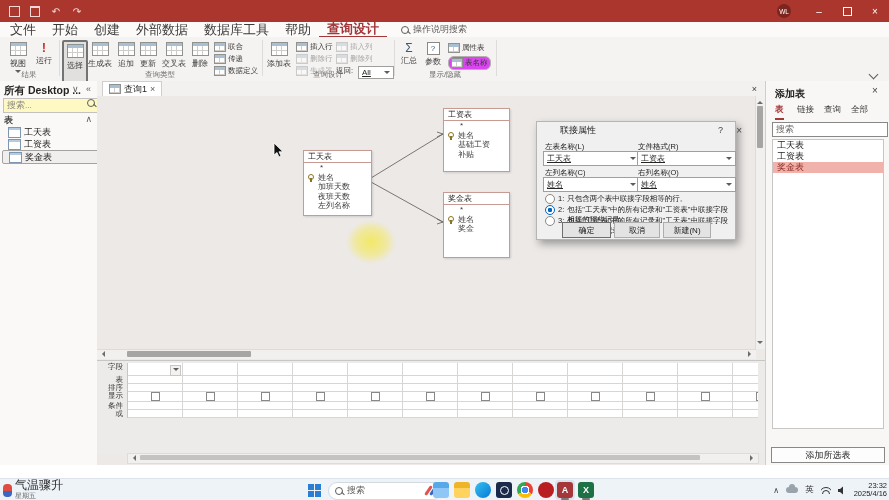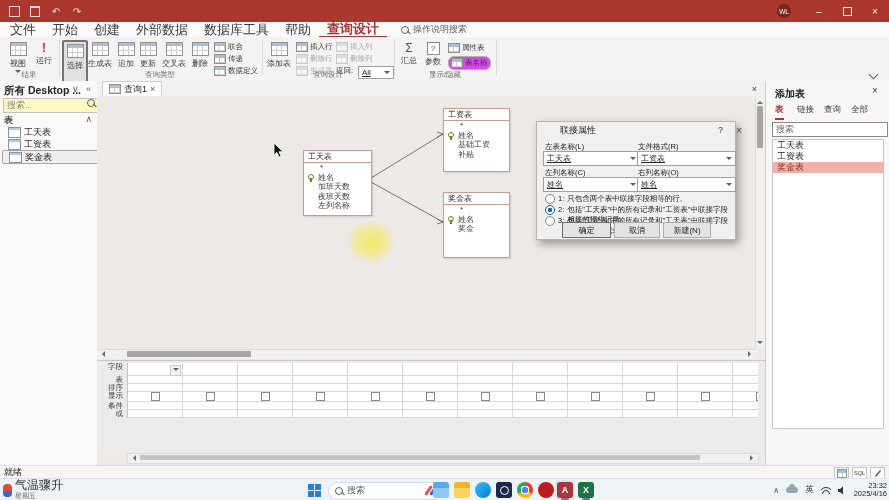--- a/index.html
+++ b/index.html
@@ -575,36 +575,23 @@
     <span class="ap-tab" style="left:58px">查询</span>
     <span class="ap-tab" style="left:85px">全部</span>
     <div class="abs ap-search">
         <span>搜索</span>
       </div>
     <div class="abs ap-list">
       <div class="ap-item">工天表</div>
       <div class="ap-item">工资表</div>
       <div class="ap-item sel">奖金表</div>
     </div>
-  </div>
-
-  <div class="abs statusbar">
-    <span style="margin-left:4px">就绪</span>
-    <div class="sb-views">
-      <span class="sbtn">
-          <span class="tico sm" style="width:8px;height:7px"></span>
-        </span>
-      <span class="sbtn">SQL</span>
-      <span class="sbtn">
-          <svg width="8" height="8">
-            <path d="M1,7 L6,1 L7,2 L2,8 Z" fill="#3b5b7a"></path>
-          </svg>
-        </span>
-    </div>
-  </div>
+    <div class="abs ap-add">添加所选表</div>
+  </div>
+
 
   <div class="abs taskbar">
     <div class="abs weather">
       <span class="wtherm"></span>
       <span style="line-height:9px"><span style="font-size:12px;color:#2b2b2b">气温骤升</span><br>
       <span style="font-size:7px;color:#6b6b6b">星期五</span></span>
     </div>
     <div class="abs" style="left:308px;top:4.5px">
       <span class="winlogo">
           <i></i>

